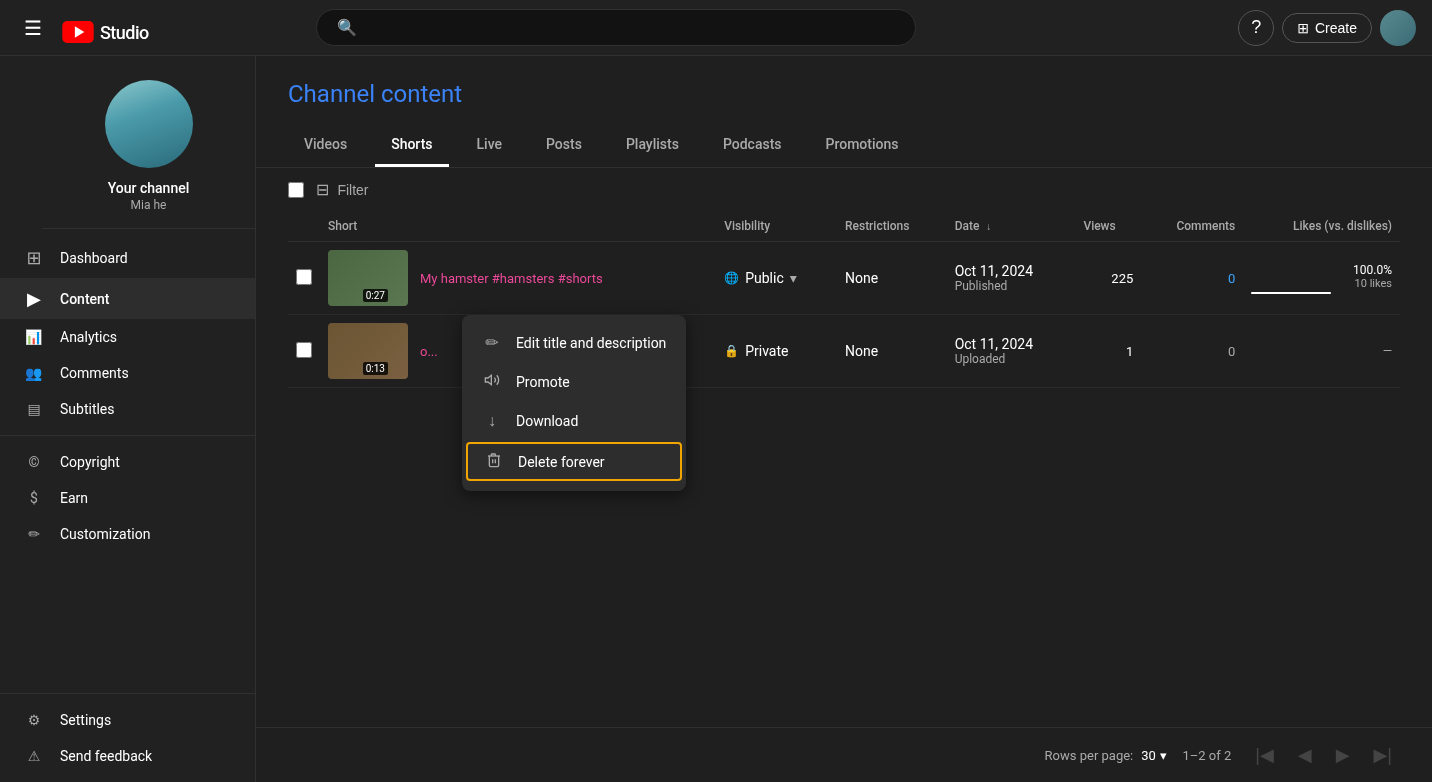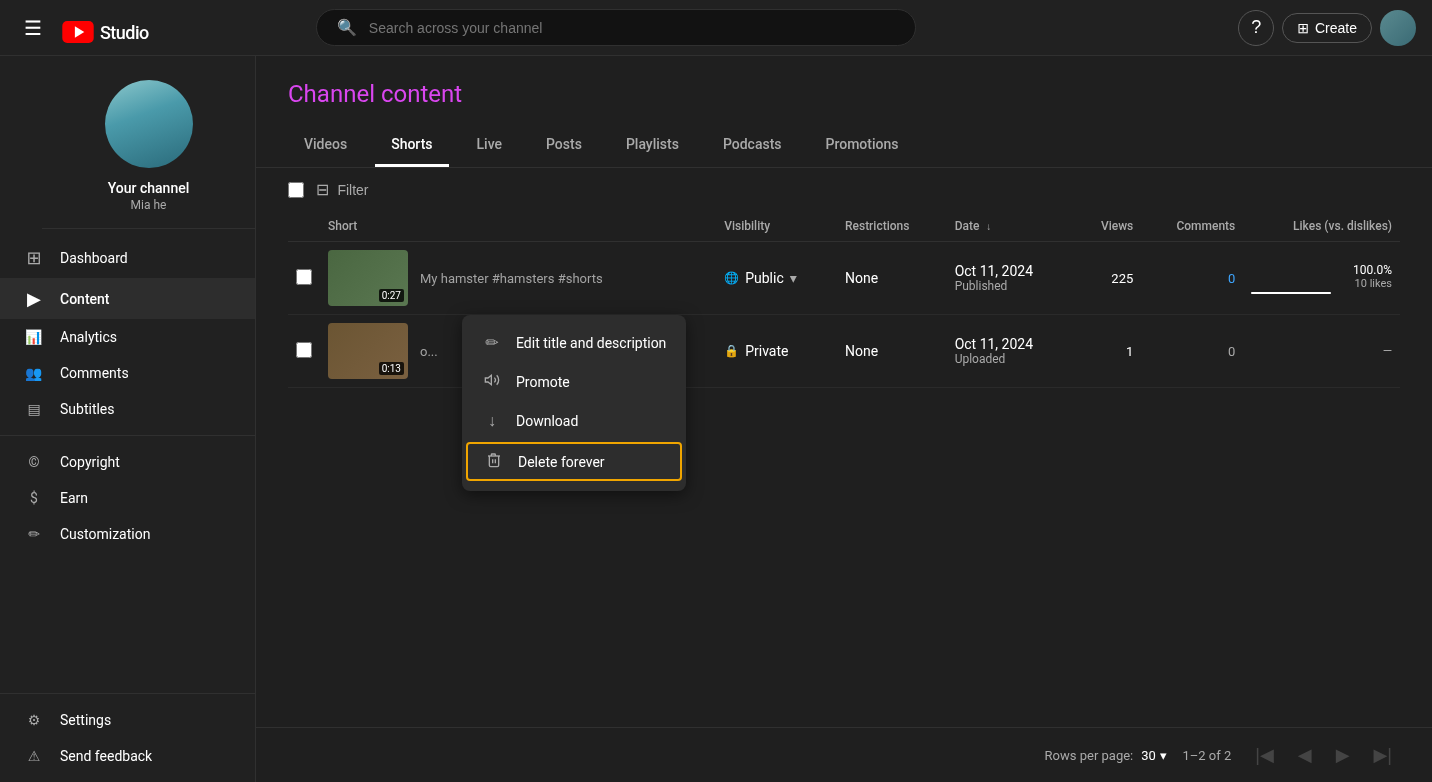--- a/index.html
+++ b/index.html
@@ -132,21 +132,21 @@
 
     
     .main {
       flex: 1;
       background: #1f1f1f;
       display: flex;
       flex-direction: column;
       overflow: hidden;
     }
     .page-header { padding: 24px 32px 0; }
-    .page-title { font-size: 24px; font-weight: 400; color: #d946ef; }
+    .page-title { font-size: 24px; font-weight: 400; color: #3b82f6; }
     .tabs {
       display: flex;
       padding: 0 32px;
       border-bottom: 1px solid #303030;
       margin-top: 16px;
       gap: 12px;
     }
     .tab {
       padding: 12px 16px; cursor: pointer;
       color: #aaa; font-size: 14px;
@@ -177,26 +177,26 @@
     tbody tr { border-bottom: 1px solid #2a2a2a; }
     td { padding: 8px; vertical-align: middle; }
     .checkbox-cell { text-align: center; }
     input[type="checkbox"] { cursor: pointer; accent-color: #065fd4; width: 16px; height: 16px; }
     .video-thumb {
       width: 80px; height: 56px; border-radius: 4px;
       background: #3a3a3a; overflow: hidden;
       position: relative; display: inline-block;
     }
     .thumb-duration {
-      position: absolute; bottom: 4px; right: 4px;
+      position: absolute; bottom: 4px; right: 20px;
       background: rgba(0,0,0,0.8); color: #fff;
       font-size: 10px; padding: 1px 3px; border-radius: 2px; margin-top: 44px;
     }
     .video-cell { display: flex; align-items: center; gap: 12px; }
-    .video-title { font-size: 13px; color: #a3a3a3; }
+    .video-title { font-size: 13px; color: #ec4899; }
     .visibility-cell { display: flex; align-items: center; gap: 6px; }
     .lock-icon { font-size: 12px; }
     .globe-icon { font-size: 12px; }
     .status-published { color: #aaa; font-size: 12px; }
     .status-uploaded { color: #aaa; font-size: 12px; }
     .views-cell { font-size: 13px; text-align: right; }
     .comments-cell { font-size: 13px; text-align: right; color: #3ea6ff; }
     .comments-zero { color: #aaa; }
     .likes-cell { font-size: 12px; text-align: right; }
     .likes-count { color: #aaa; font-size: 11px; }
@@ -251,21 +251,20 @@
       <svg class="logo-icon" viewBox="0 0 90 63" xmlns="http://www.w3.org/2000/svg">
         <rect width="90" height="63" rx="14" fill="#ff0000"></rect>
         <polygon points="36,15 36,48 63,31.5" fill="#fff"></polygon>
       </svg>
       <span class="logo-text">Studio</span>
     </div>
   </div>
   <div class="search-bar">
     <div class="search-input-wrapper">
       <span style="color:#aaa; font-size:16px;">🔍</span>
-      <input type="text" placeholder="Search across your channel" style="">
     </div>
   </div>
   <div class="header-right">
     <button class="help-btn" style="border:1px solid #555; border-radius:50%; width:36px; height:36px;">?</button>
     <button class="create-btn">
       <span>⊞</span>
       <span>Create</span>
     </button>
     <div class="avatar">
       <div class="avatar-img" style="background: linear-gradient(135deg, #5a8a90, #3a6a74);"></div>
@@ -355,21 +354,21 @@
         <thead>
           <tr>
             <th></th>
             <th>Short</th>
             <th>Visibility</th>
             <th>Restrictions</th>
             <th class="sortable">
               <span>Date</span>
               <span class="sort-icon">↓</span>
             </th>
-            <th style="text-align:right;">Views</th>
+            <th style="">Views</th>
             <th style="text-align:right;">Comments</th>
             <th style="text-align:right;">Likes (vs. dislikes)</th>
           </tr>
         </thead>
         <tbody>
 
           <tr>
             <td class="checkbox-cell">
               <input type="checkbox" style="">
             </td>

